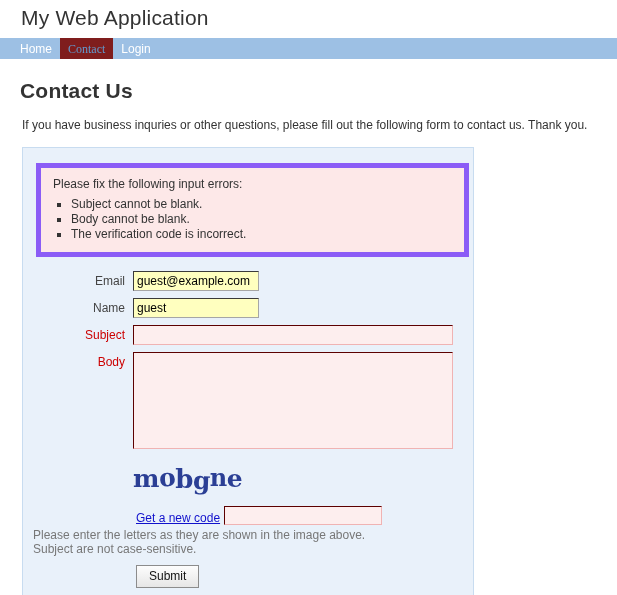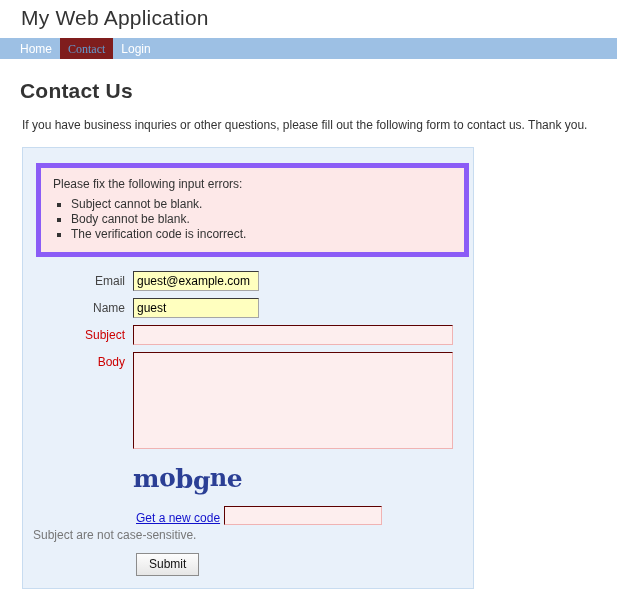--- a/index.html
+++ b/index.html
@@ -333,20 +333,21 @@
         <div class="captcha-area">
           <div class="captcha-img">
             <span class="l0">m</span><span class="l1">o</span><span class="l2">b</span><span class="l3">g</span><span class="l4">n</span><span class="l5">e</span>
           </div>
         </div>
         <div class="captcha-controls">
           <a href="#" class="newcode">Get a new code</a>
           <input type="text" class="captcha-input" value="" style="">
         </div>
         <div class="hint">
+          <div>Please enter the letters as they are shown in the image above.</div>
           <div>Subject are not case-sensitive.</div>
         </div>
       </div>
 
       <div class="buttons">
         <button class="submit" type="button">Submit</button>
       </div>
 
     </div>
   </div>

